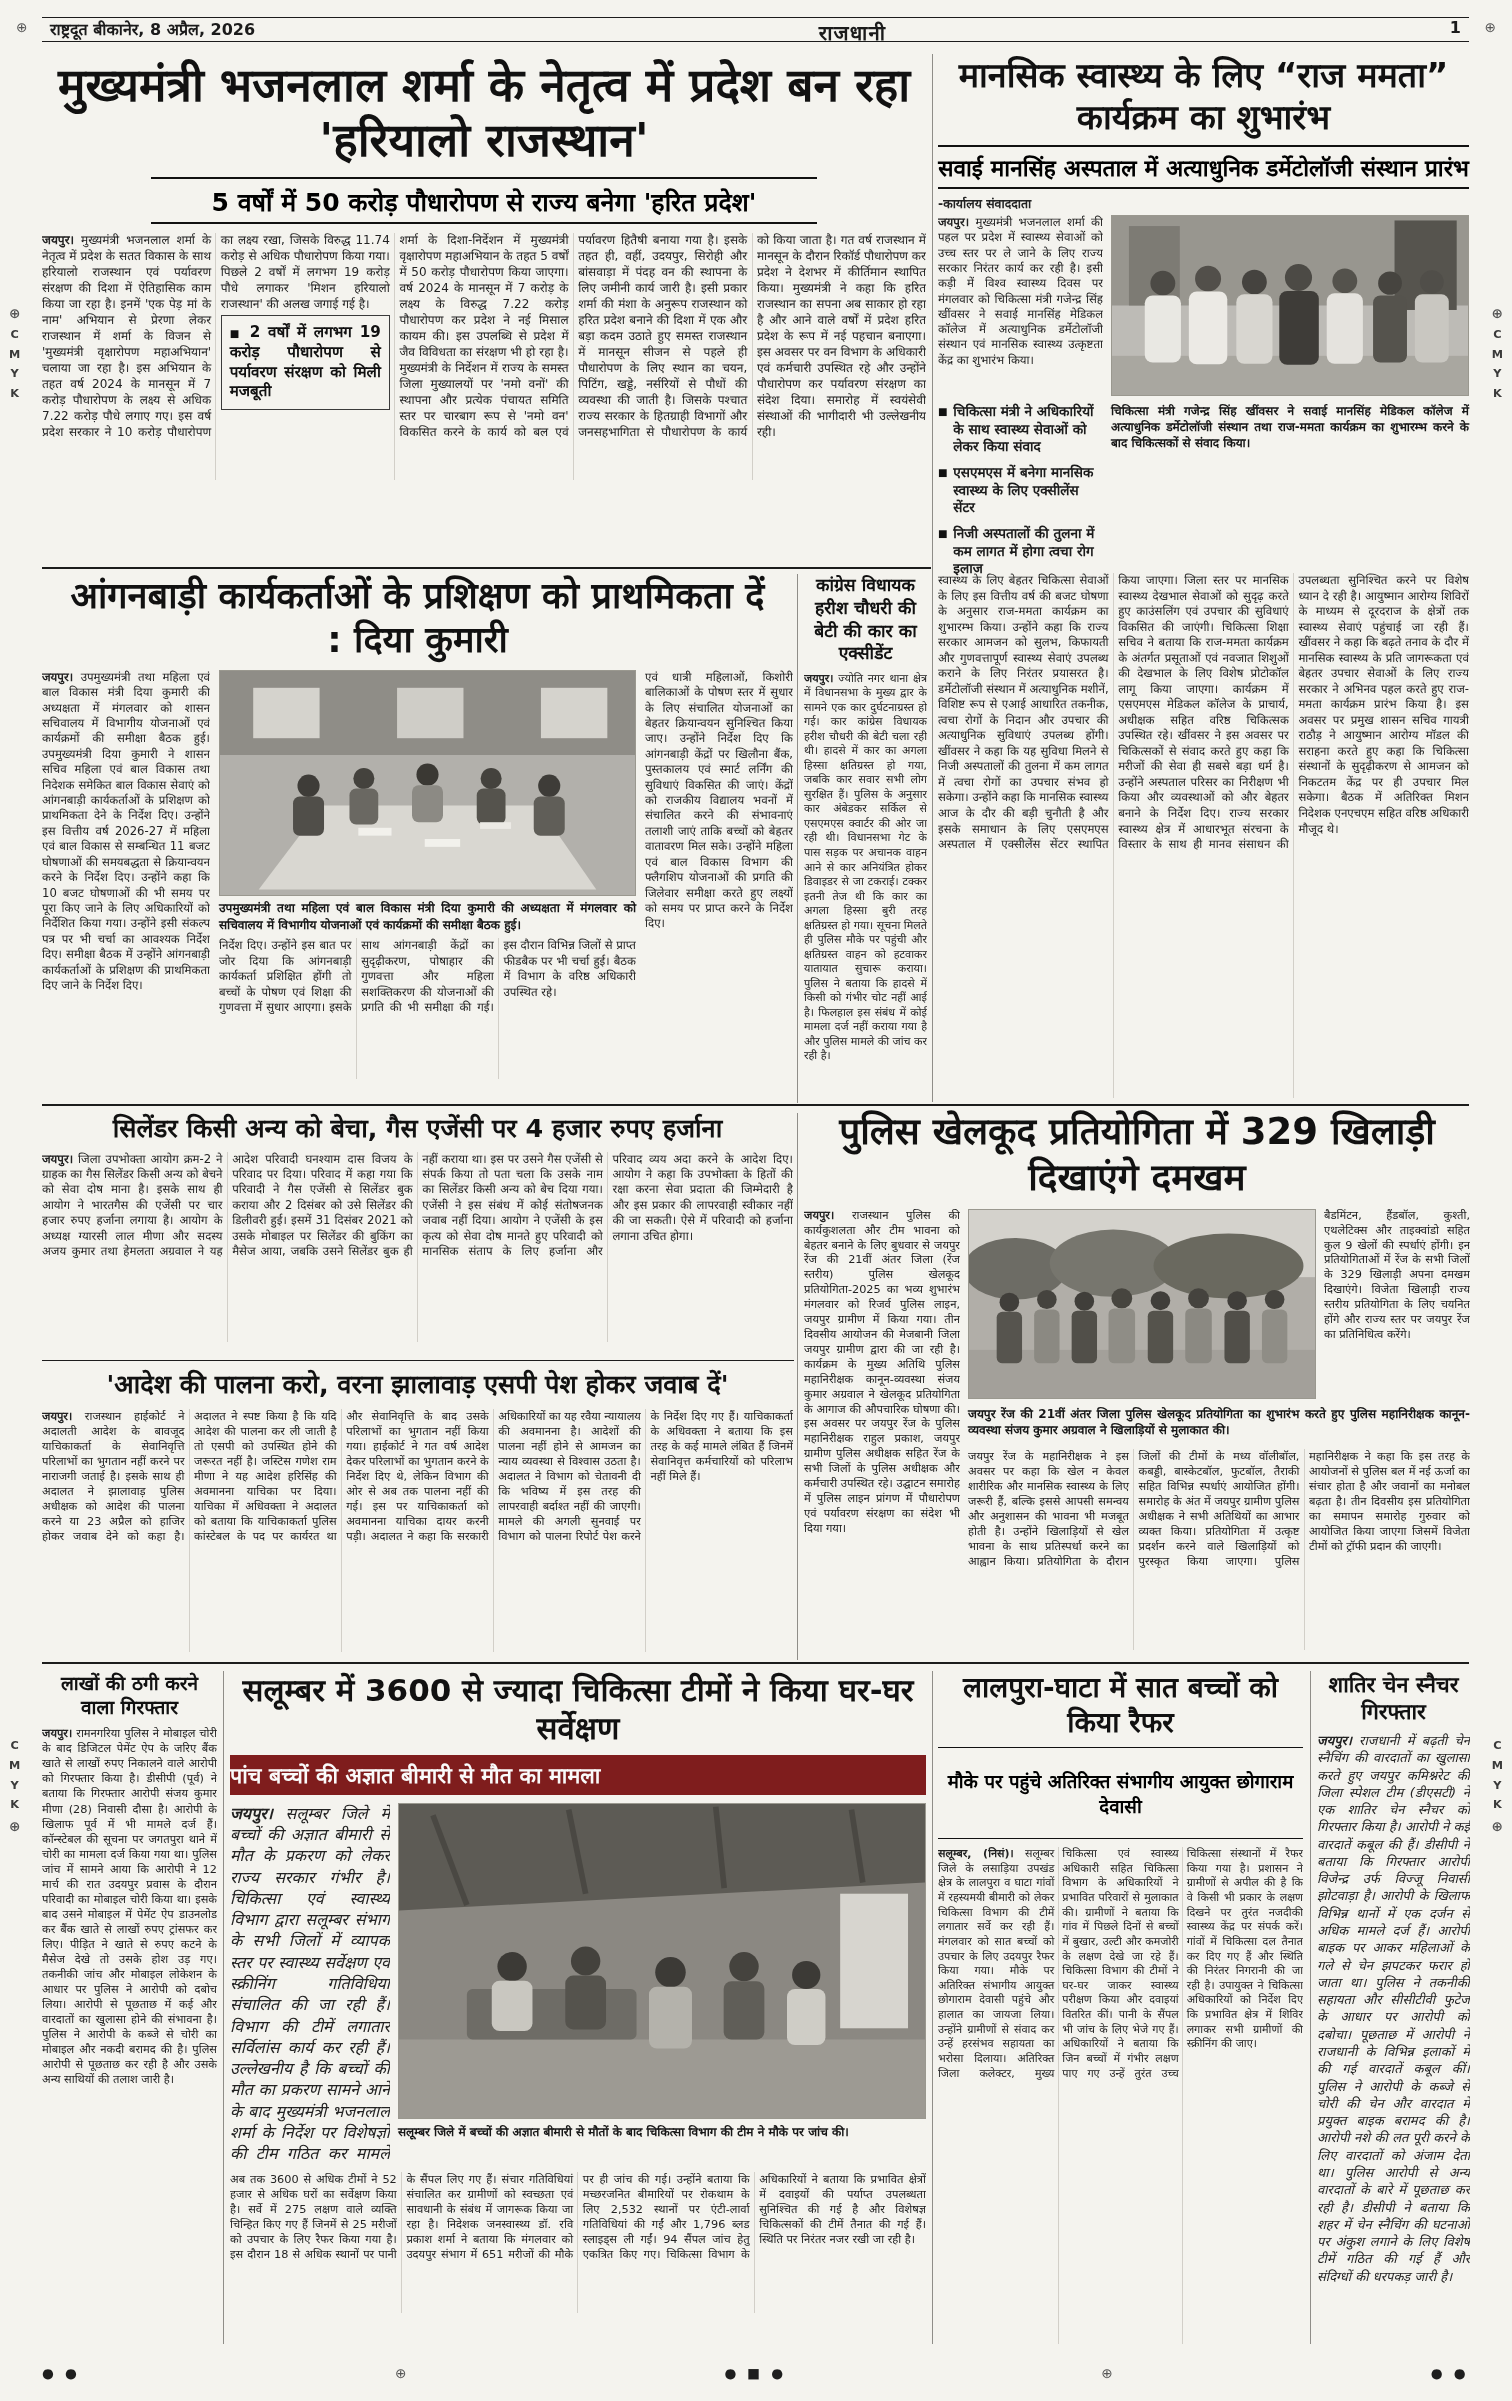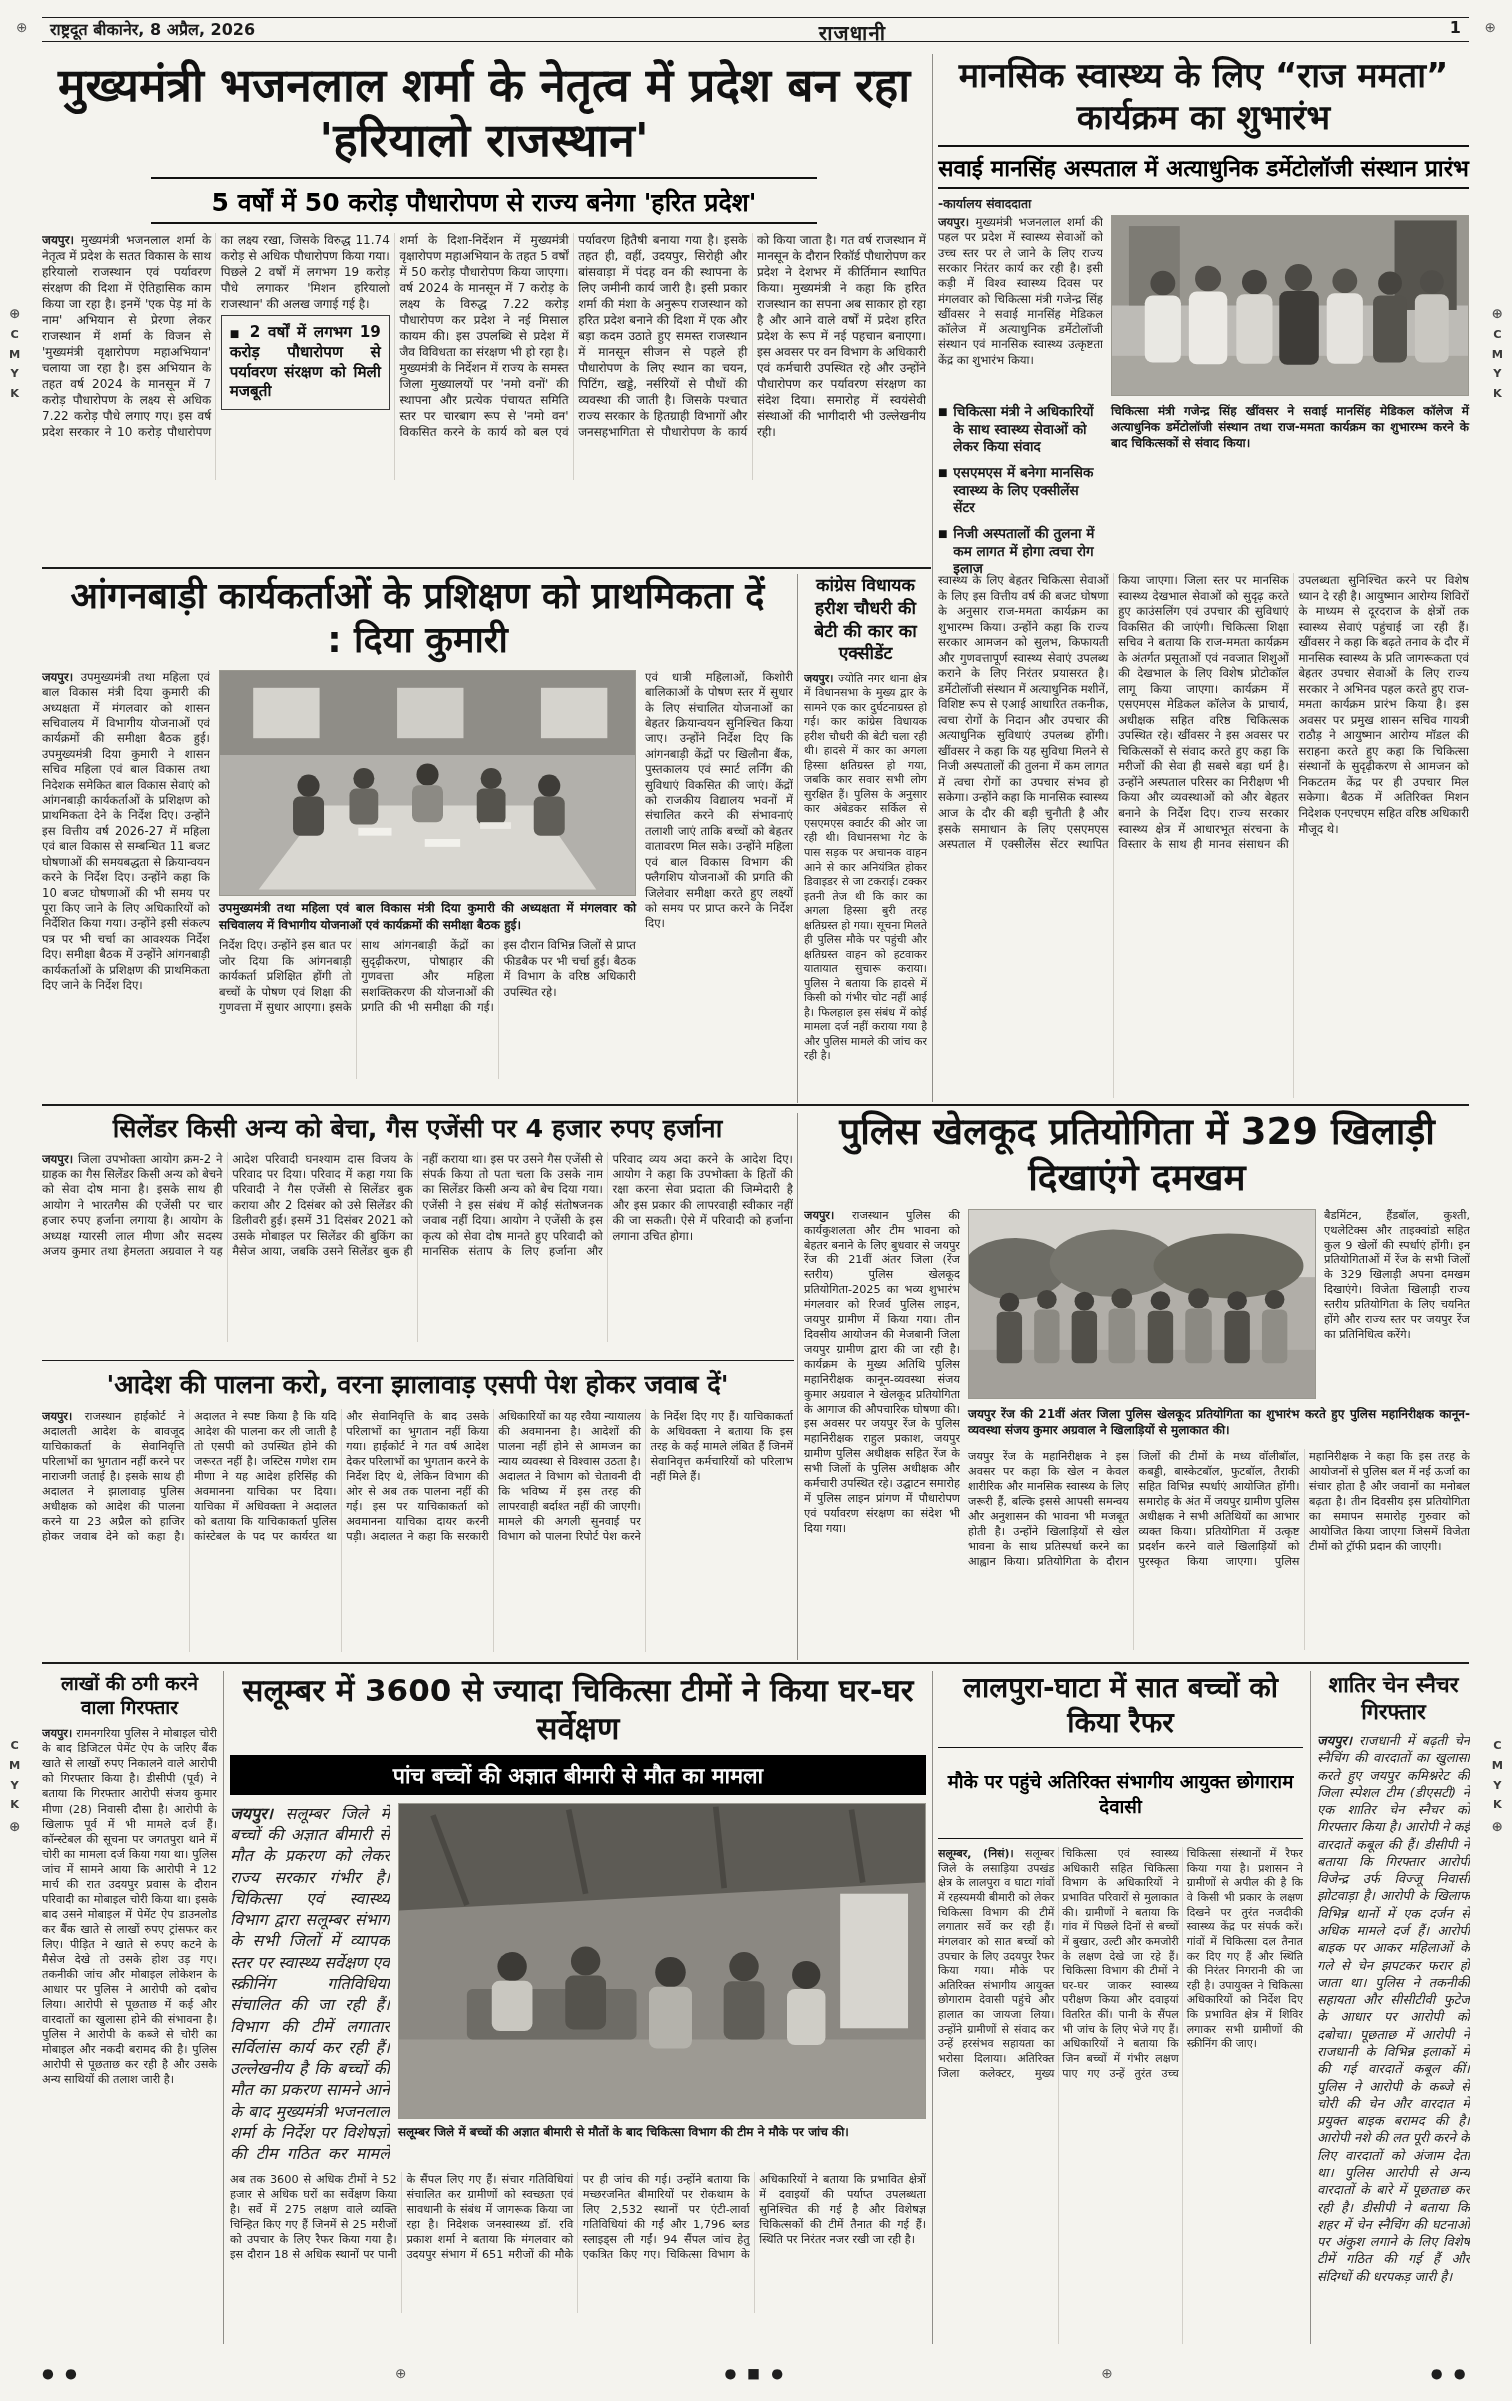--- a/index.html
+++ b/index.html
@@ -14,21 +14,21 @@
   .hrule { position:absolute; background:#1c1c1c; }
   .vrule { position:absolute; background:#8f8d88; }
   .headline { font-weight:700; text-align:center; color:#111; }
   .body-text { text-align:justify; color:#222; overflow:hidden; }
   .dateline { font-weight:700; }
   .banner-ruled {
     border-top:2.3px solid #111; border-bottom:2.3px solid #111;
     font-weight:700; text-align:center; color:#000000;
   }
   .banner-black {
-    background:#000000; color:#fafafa; font-weight:700; text-align:center;
+    background:#7f1d1d; color:#fafafa; font-weight:700; 
   }
   .byline { font-weight:700; font-size:12.4px; color:#222; }
   .caption { font-weight:700; text-align:justify; color:#161616; }
   .photo { background:#b9b7b2; overflow:hidden; position:relative; border:0.6px solid #9a988f; }
   .photo svg { display:block; width:100%; height:100%; }
   .cols { column-gap:9.6px; column-rule:0.6px solid #d2cfc8; }
   .highlight-box {
     break-inside:avoid; border:1.7px solid #3a3a3a; padding:6.8px 8px;
     font-weight:700; font-size:15.2px; line-height:1.3; margin:2.3px 0 5.6px 0;
     color:#111; display:block;

